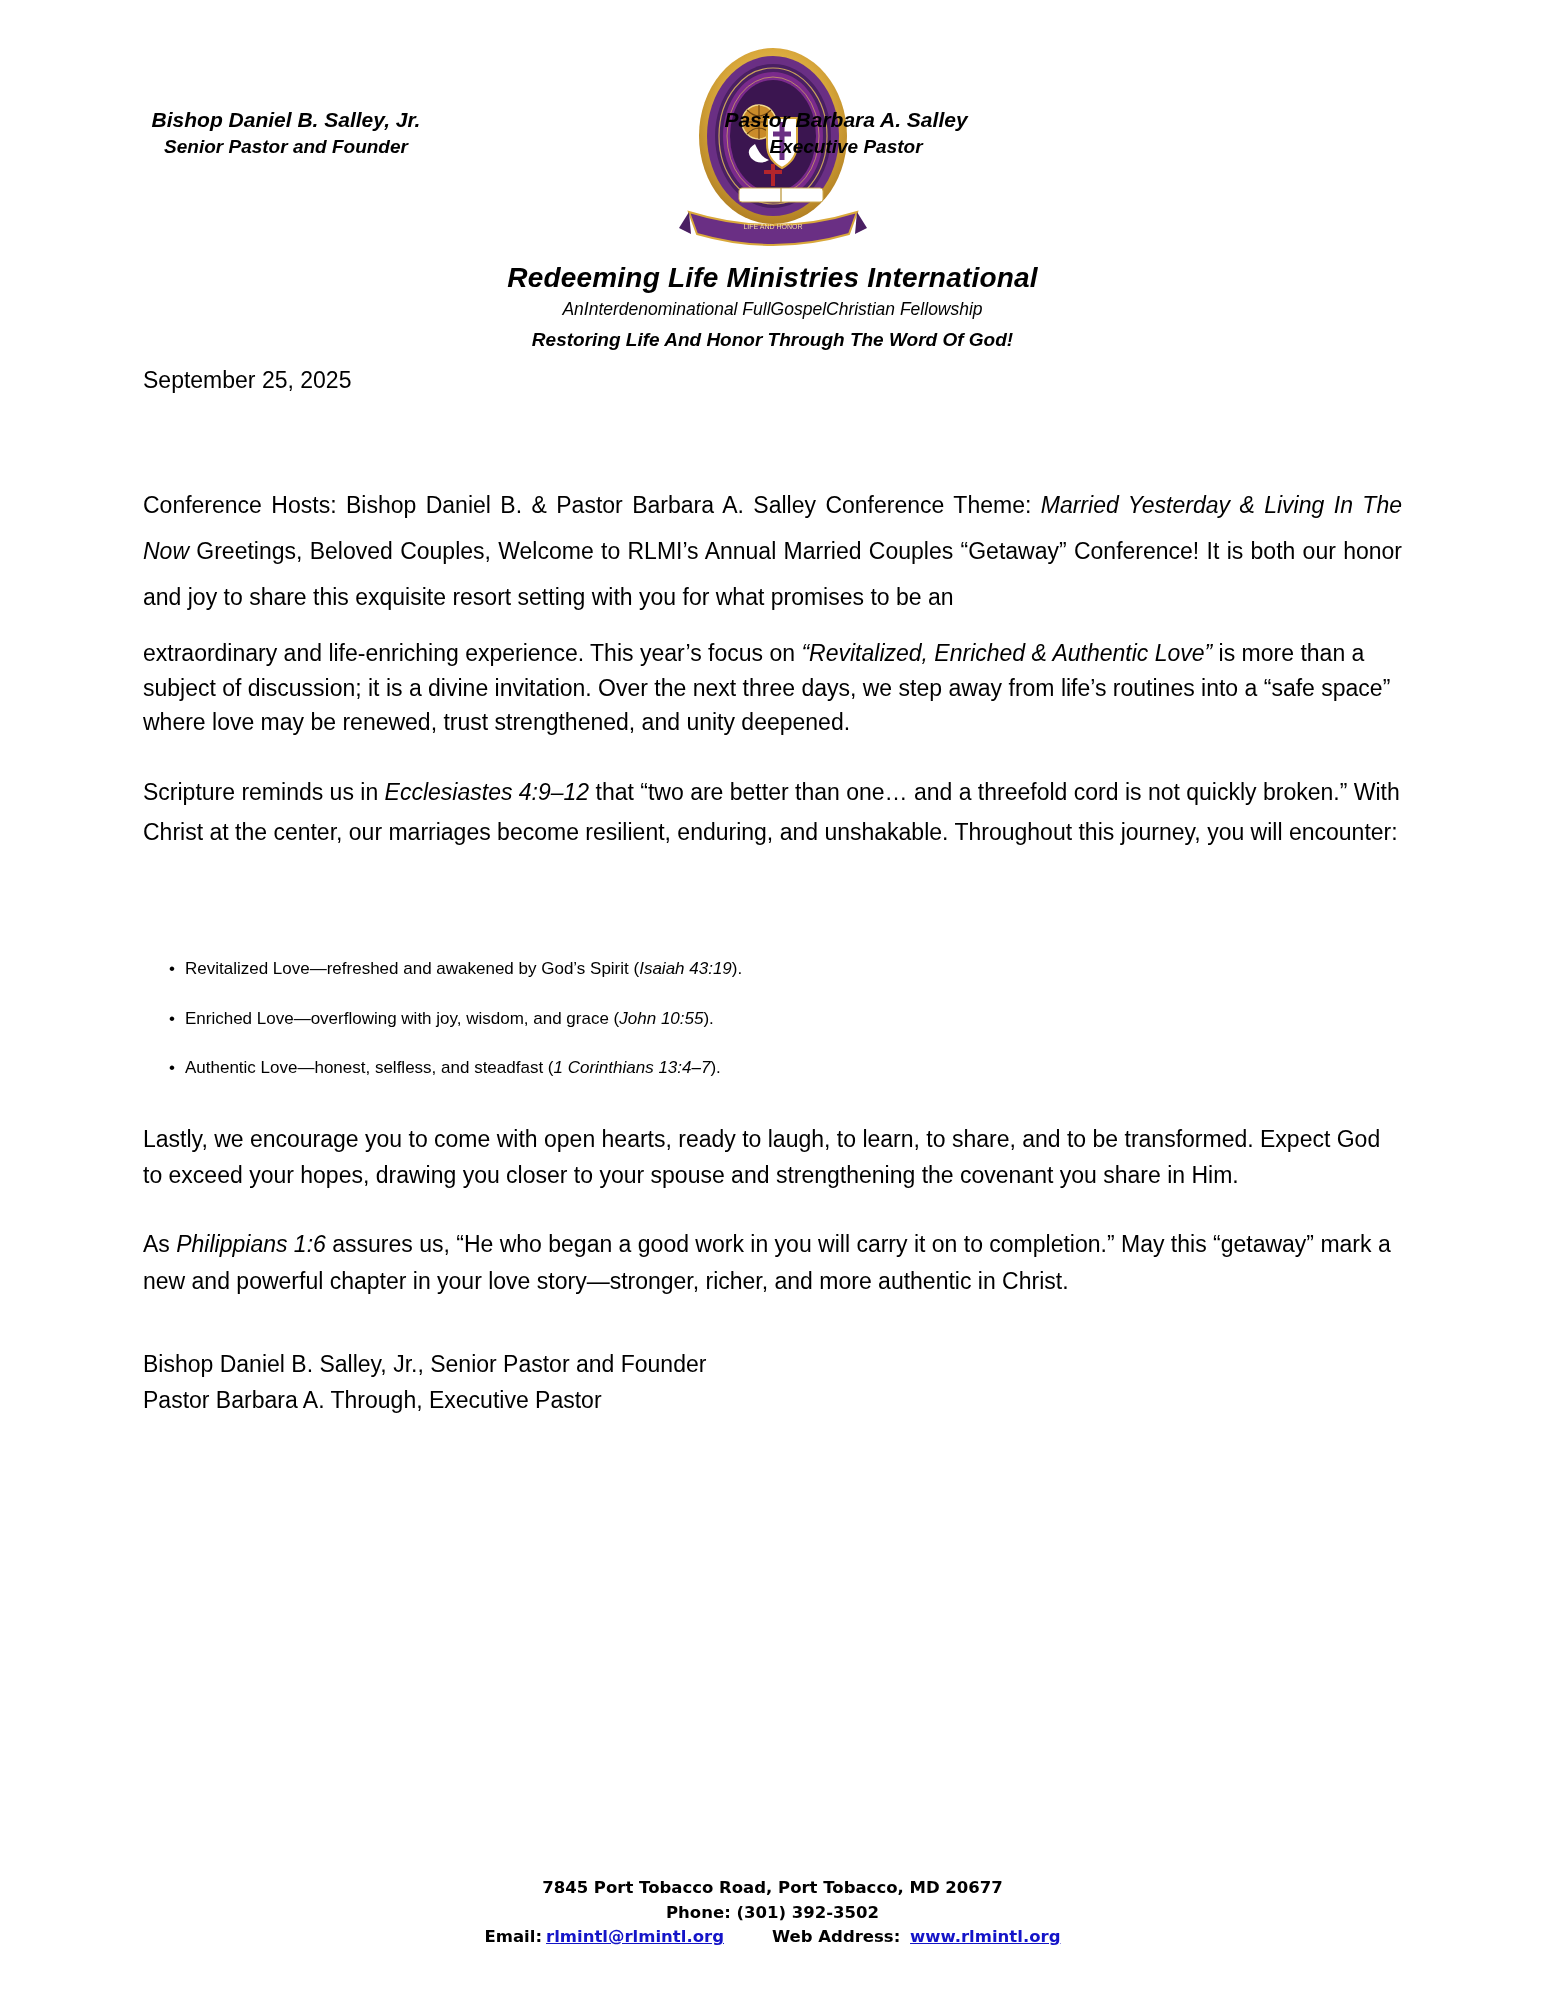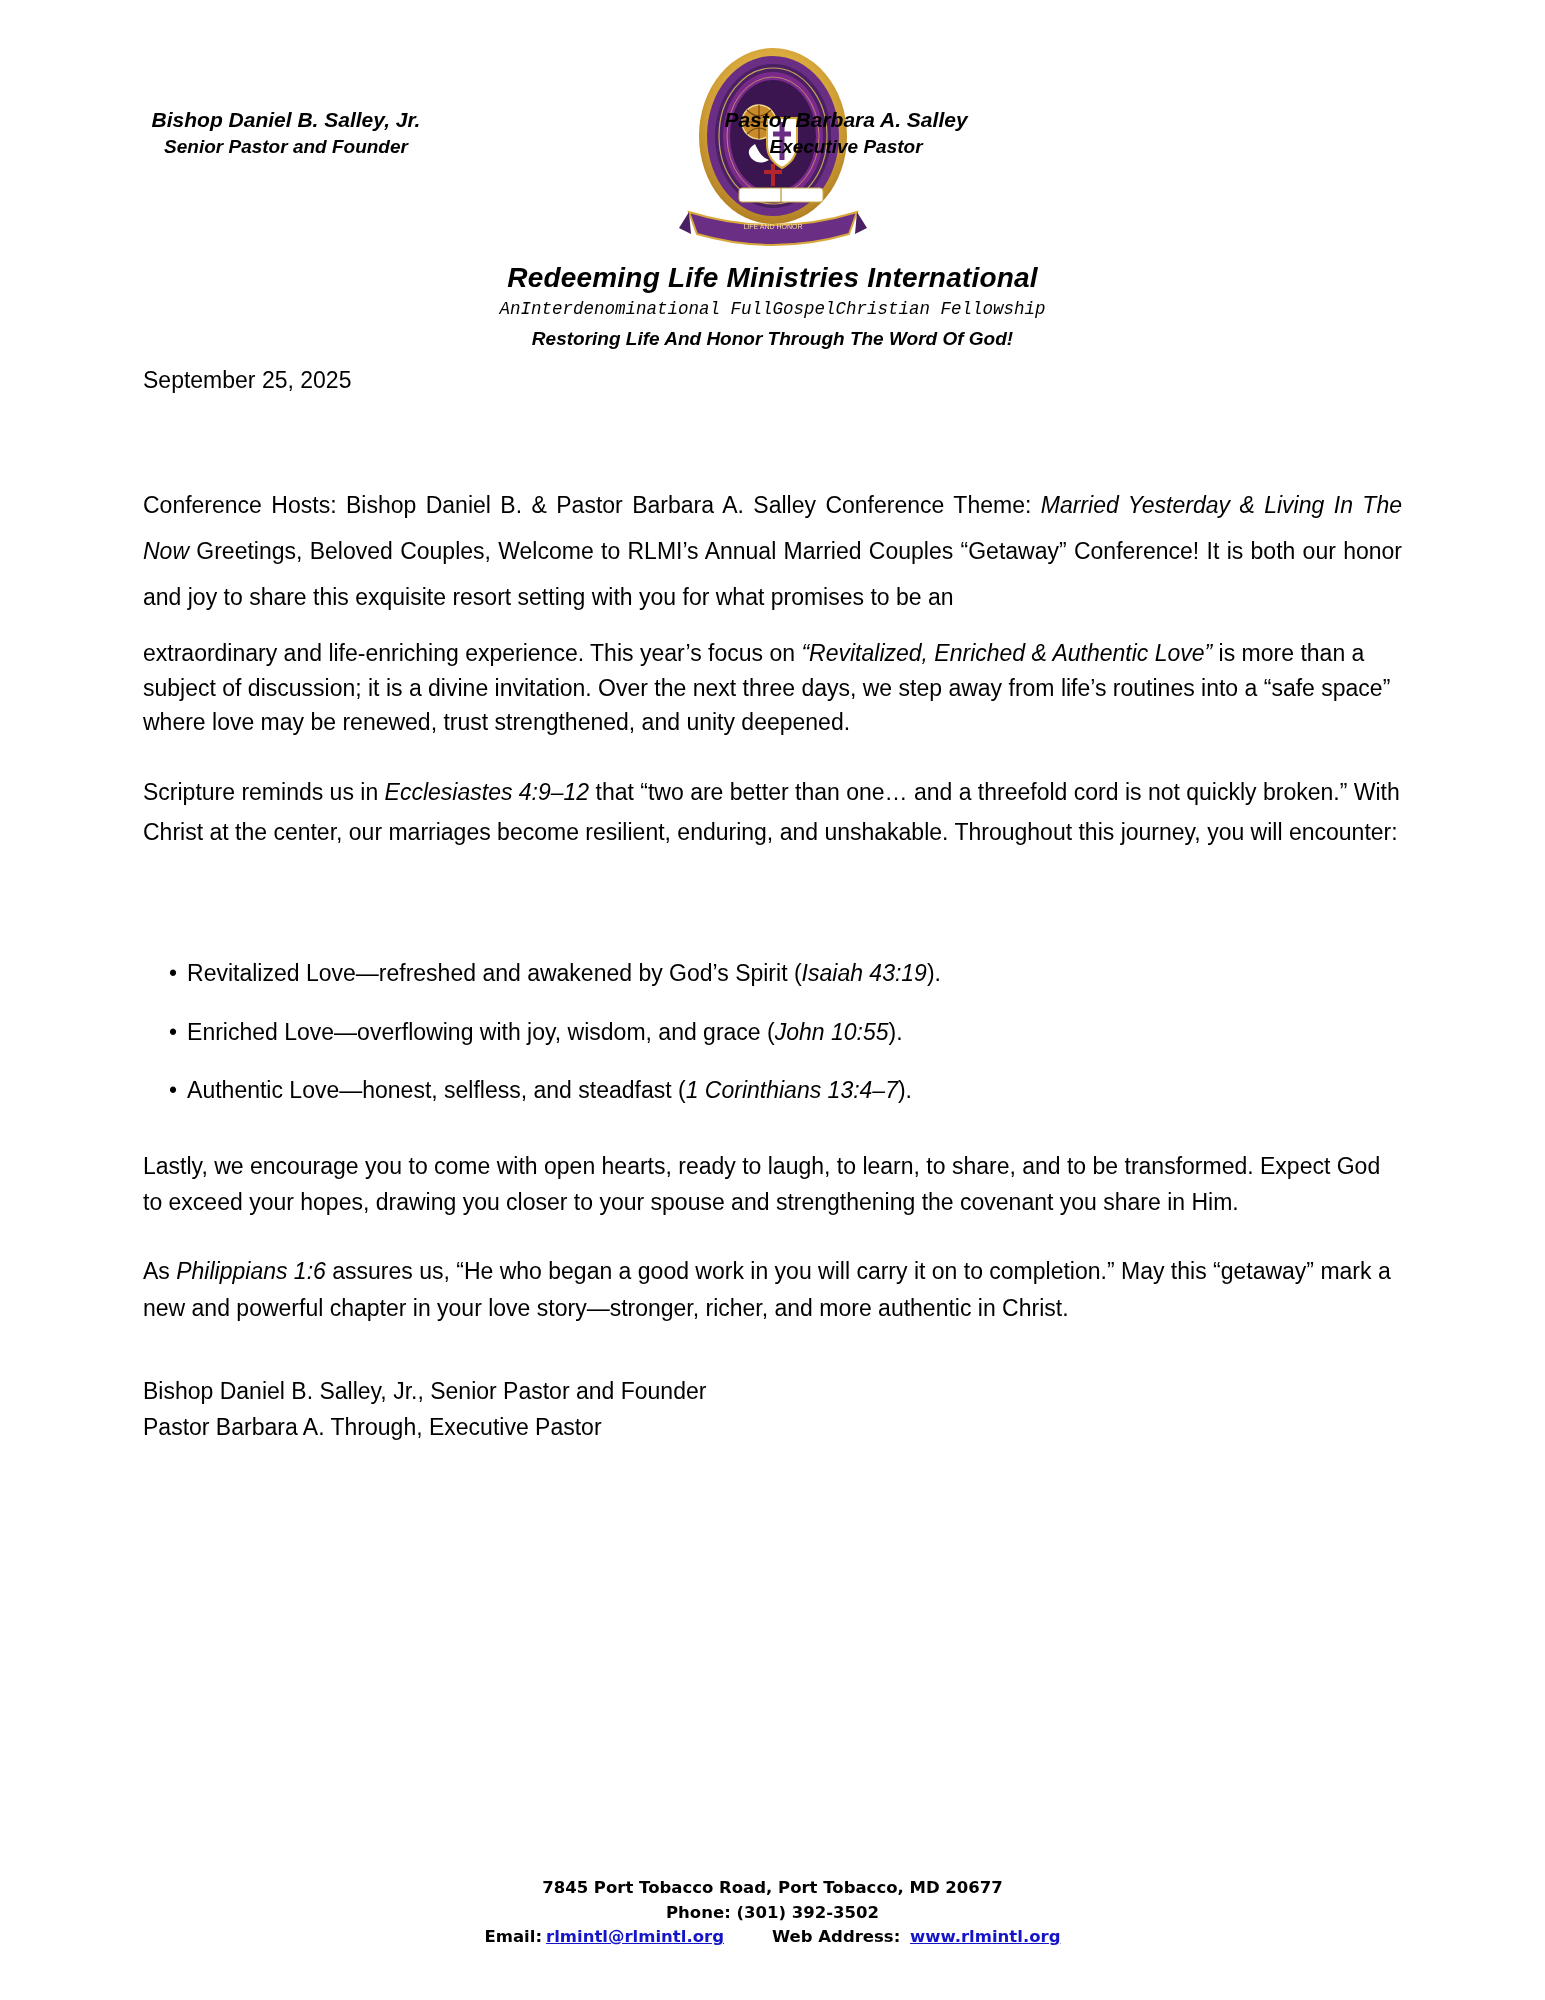--- a/index.html
+++ b/index.html
@@ -62,21 +62,20 @@
   .org-name {
     font-size: 28px;
     font-weight: bold;
     font-style: italic;
     letter-spacing: 0.2px;
   }
   .org-sub {
     font-size: 17.5px;
     font-style: italic;
     margin-top: 5px;
-    font-family: Liberation Mono, monospace;
   }
   .org-motto {
     font-size: 19px;
     font-weight: bold;
     font-style: italic;
     margin-top: 9px;
   }
 
   
   .content {
@@ -104,21 +103,21 @@
   .gap-med { height: 30px; }
   .gap-small { height: 16px; }
   .tight { line-height: 1.5; }
   em { font-style: italic; }
   .bullets {
     margin: 0;
     padding: 0 0 0 26px;
     list-style: none;
   }
   .bullets li {
-    font-size: 23px;
+    font-size: 17px;
     line-height: 1.5;
     margin-bottom: 24px;
   }
   .bullets li::before {
     content: "\2022";
     margin-right: 10px;
   }
   .sig-line {
     font-size: 23px;
     line-height: 1.6;

